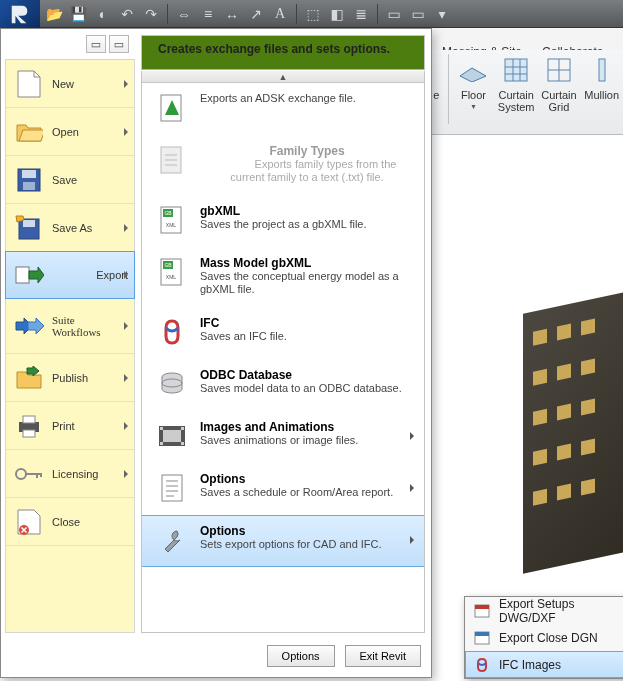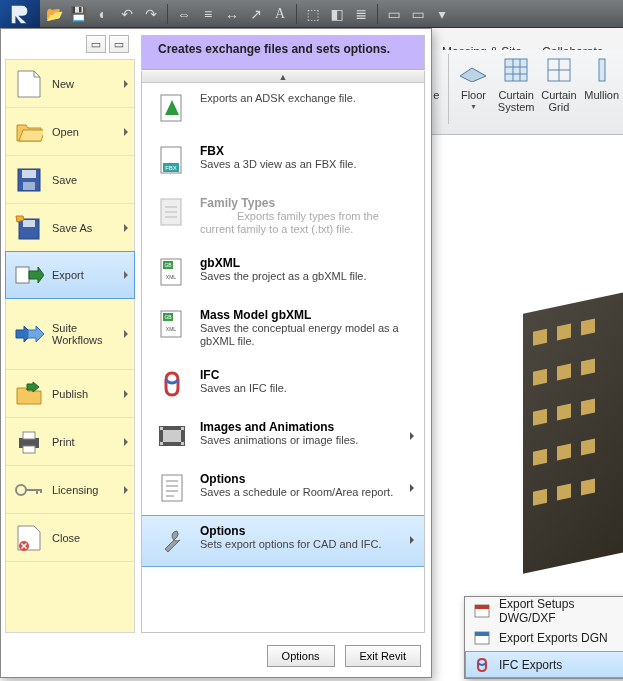--- a/index.html
+++ b/index.html
@@ -139,43 +139,44 @@
     position:relative;
     color:#333;
   }
   .left-item .arrow {
     position:absolute; right:6px; top:50%; margin-top:-4px;
     width:0;height:0;
     border-top:4px solid transparent;
     border-bottom:4px solid transparent;
     border-left:4px solid #666;
   }
-  .left-item.tall { height:72px; }
+  .left-item.tall { height:56px;font-family:Liberation Serif, serif; }
   .left-item.selected {
     background: linear-gradient(#d9ecff,#bcdcf9);
     border:1px solid #5a9fe0;
     margin:-1px;
+    justify-content:space-between;
   }
   .left-item .liconshell {
     width:30px;height:30px;display:flex;align-items:center;justify-content:center;
   }
   .left-item .ltext { line-height:12px; }
 
   
   .submenu-header{
     position:absolute;
     left:140px; top:6px; right:6px;
     height:35px;
     border:1px solid #c4c4c4;
     border-bottom:1px solid #b0b0b0;
     padding: 6px 10px 0 16px;
     font-weight:bold;
     color:#222;
     font-size:12px;
-    background:#c4b5fd;
+    background:#4d7c0f;
   }
   .submenu-scroll{
     position:absolute;
     left:140px; top:42px; right:6px;
     bottom:44px;
     border:1px solid #c4c4c4;
     border-top:none;
     overflow:hidden;
     background:#fff;
   }
@@ -187,21 +188,21 @@
     font-size:9px;color:#555;
   }
   .sub-item{
     display:flex;
     padding:8px 10px 10px 14px;
     gap:12px;
     cursor:pointer;
     border-top:1px solid transparent;
     border-bottom:1px solid transparent;
   }
-  .sub-item.disabled{ color:#888; }
+  .sub-item.disabled{ color:#888;text-align:center; }
   .sub-item .siconshell{
     width:32px;height:32px;flex-shrink:0;
     display:flex;align-items:center;justify-content:center;
   }
   .sub-item .stit { font-weight:bold; font-size:12px; display:block; color:#000; }
   .sub-item.disabled .stit{ color:#9a9a9a; }
   .sub-item .sdesc { color:#444; line-height:13px; }
   .sub-item.disabled .sdesc{ color:#aaa;margin-left:37px; }
   .sub-item .subarrow{
     align-self:center;
@@ -490,33 +491,20 @@
           <svg width="30" height="30">
             <rect x="4" y="2" width="20" height="26" fill="#fff" stroke="#888"></rect>
             <polygon points="8,22 15,7 22,22" fill="#2e9a3e"></polygon>
           </svg>
         </div>
       <div>
         <span class="sdesc">Exports an ADSK exchange file.</span>
       </div>
     </div>
 
-    <div class="sub-item">
-      <div class="siconshell">
-          <svg width="30" height="30">
-            <rect x="4" y="2" width="20" height="26" fill="#fff" stroke="#888"></rect>
-            <rect x="6" y="18" width="16" height="9" fill="#2fa3a3"></rect>
-            <text x="14" y="25" text-anchor="middle" font-size="6" fill="#fff">FBX</text>
-          </svg>
-        </div>
-      <div>
-        <span class="stit">FBX</span>
-        <span class="sdesc">Saves a 3D view as an FBX file.</span>
-      </div>
-    </div>
 
     <div class="sub-item disabled">
       <div class="siconshell">
           <svg width="30" height="30">
             <rect x="4" y="2" width="20" height="26" fill="#eee" stroke="#bbb"></rect>
             <line x1="8" y1="10" x2="20" y2="10" stroke="#bbb"></line>
             <line x1="8" y1="15" x2="20" y2="15" stroke="#bbb"></line>
             <line x1="8" y1="20" x2="20" y2="20" stroke="#bbb"></line>
           </svg>
         </div>
@@ -562,20 +550,33 @@
             <path d="M14 3 Q20 3 20 10 L20 18 Q20 25 14 25 Q8 25 8 18 L8 10 Q8 3 14 3 Z" fill="none" stroke="#c83a3a" stroke-width="3"></path>
             <path d="M8 10 Q14 16 20 10" fill="none" stroke="#3a67c8" stroke-width="3"></path>
           </svg>
         </div>
       <div>
         <span class="stit">IFC</span>
         <span class="sdesc">Saves an IFC file.</span>
       </div>
     </div>
 
+    <div class="sub-item">
+      <div class="siconshell">
+          <svg width="28" height="28">
+            <ellipse cx="14" cy="7" rx="10" ry="4" fill="#d4d6d9" stroke="#888"></ellipse>
+            <path d="M4 7 v12 a10 4 0 0 0 20 0 v-12" fill="#d4d6d9" stroke="#888"></path>
+            <ellipse cx="14" cy="13" rx="10" ry="4" fill="none" stroke="#888"></ellipse>
+          </svg>
+        </div>
+      <div>
+        <span class="stit">ODBC Database</span>
+        <span class="sdesc">Saves model data to an ODBC database.</span>
+      </div>
+    </div>
 
     <div class="sub-item">
       <div class="siconshell">
           <svg width="30" height="28">
             <rect x="2" y="4" width="26" height="20" fill="#555"></rect>
             <rect x="6" y="8" width="18" height="12" fill="#ccc"></rect>
             <rect x="3" y="5" width="3" height="3" fill="#ccc"></rect>
             <rect x="3" y="20" width="3" height="3" fill="#ccc"></rect>
             <rect x="24" y="5" width="3" height="3" fill="#ccc"></rect>
             <rect x="24" y="20" width="3" height="3" fill="#ccc"></rect>
@@ -636,24 +637,24 @@
       </div>
     <span>Export Setups DWG/DXF</span>
   </div>
   <div class="fly-item">
     <div class="ficonshell">
         <svg width="16" height="14">
           <rect x="1" y="1" width="14" height="12" fill="#fff" stroke="#888"></rect>
           <rect x="1" y="1" width="14" height="4" fill="#3b77b5"></rect>
         </svg>
       </div>
-    <span>Export Exports DGN</span>
+    <span>Export Close DGN</span>
   </div>
   <div class="fly-item highlight">
     <div class="ficonshell">
         <svg width="16" height="16">
           <path d="M8 2 Q12 2 12 6 v4 Q12 14 8 14 Q4 14 4 10 v-4 Q4 2 8 2" fill="none" stroke="#c83a3a" stroke-width="2"></path>
           <path d="M4 6 Q8 10 12 6" fill="none" stroke="#3a67c8" stroke-width="2"></path>
         </svg>
       </div>
-    <span>IFC Exports</span>
+    <span>IFC Images</span>
   </div>
 </div>
 
 </body></html>

